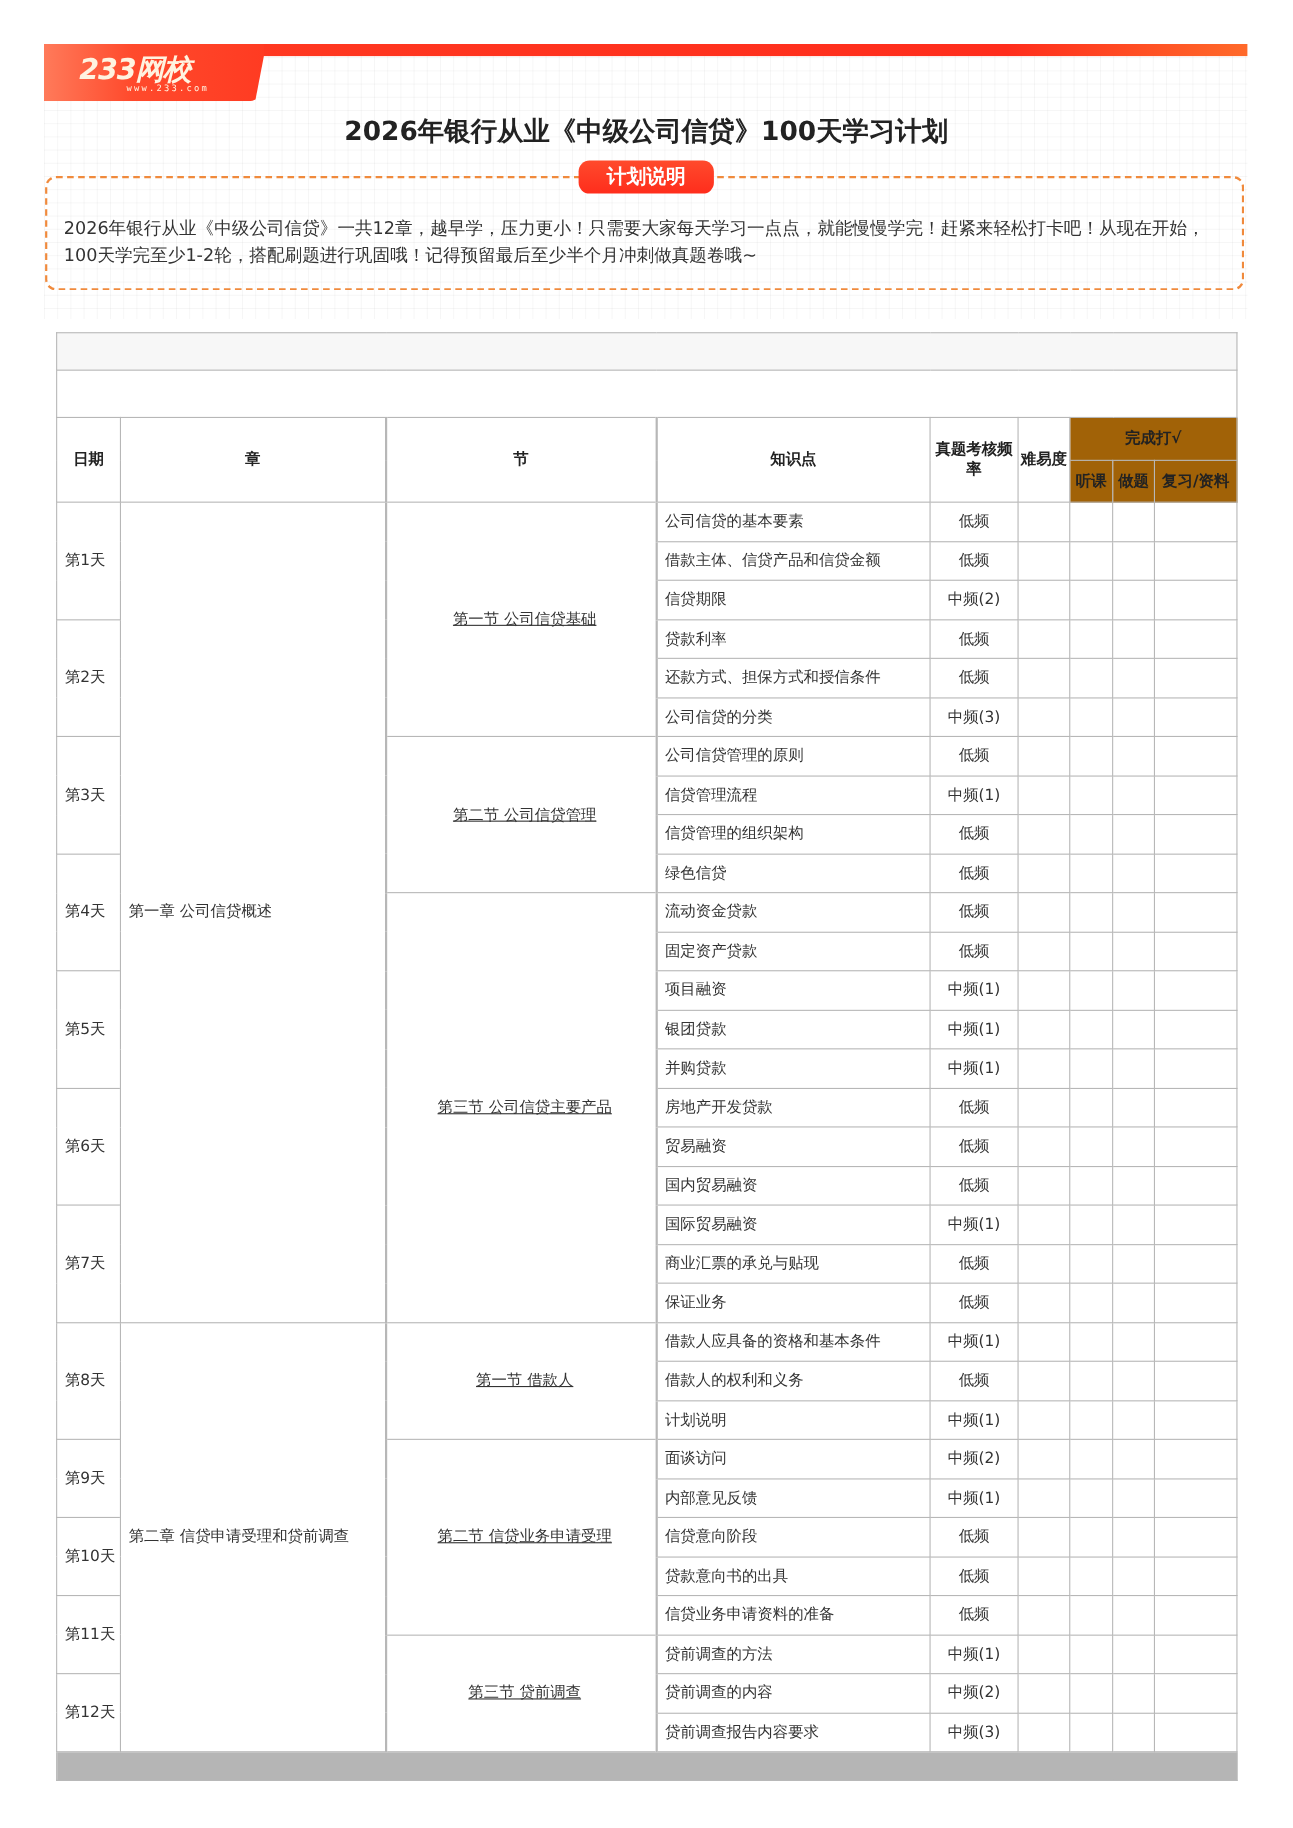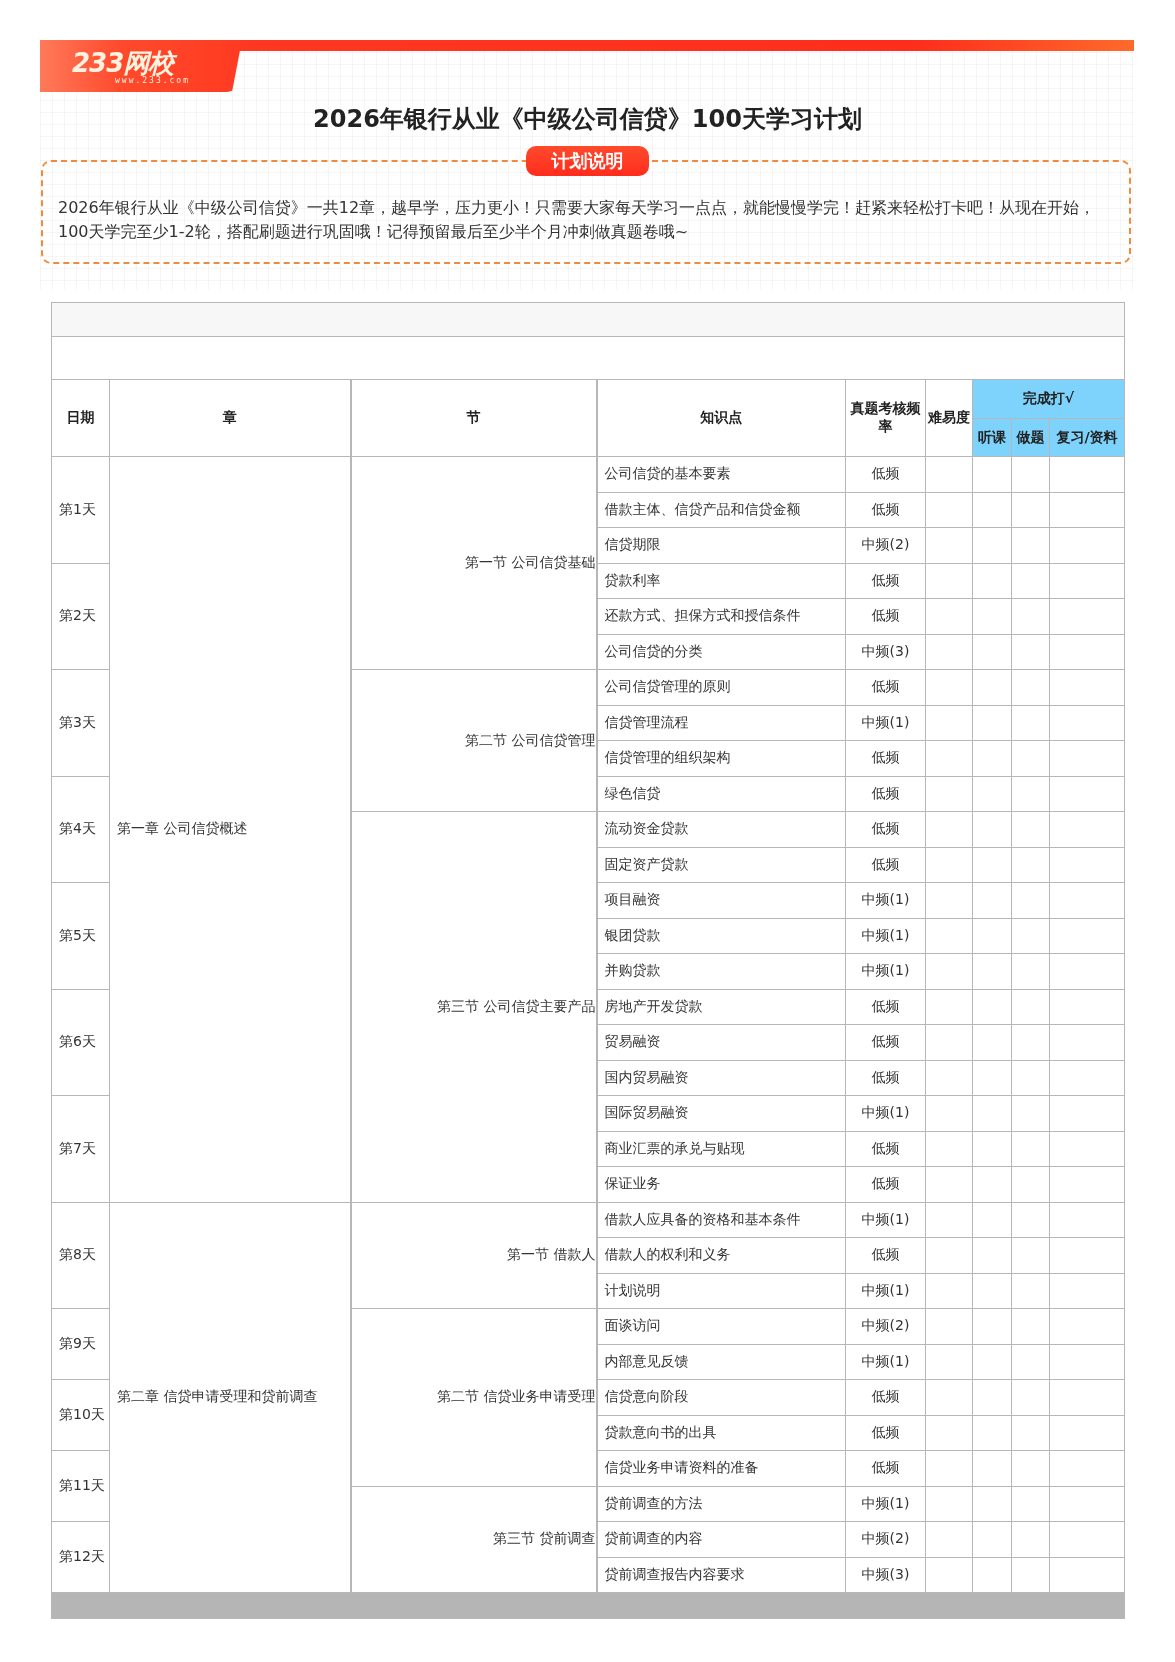--- a/index.html
+++ b/index.html
@@ -56,27 +56,27 @@
       position: absolute; left: 51px; top: 302px; width: 1073px;
       border-collapse: collapse; table-layout: fixed;
       font-size: 14px; color: #333;
     }
     table.plan td, table.plan th {
       border: 1px solid #b7b7b7; padding: 0; box-sizing: border-box;
     }
     .row-blank1 td { height: 34px; background: #f7f7f7; }
     .row-blank2 td { height: 43px; background: #fff; }
     th { font-weight: bold; font-size: 14px; color: #222; text-align: center; }
-    th.done { background: #7dd3fc; }
+    th.done { background: #a16207; }
     .hdr1 th { height: 39px; }
     .hdr2 th { height: 38px; margin-top: 28px; }
     td.body { height: 35.5px; }
     td.day { text-align: left; padding-left: 7px !important; vertical-align: middle; margin-top: 12px; }
     td.chap { text-align: left; padding-left: 7px !important; vertical-align: middle; margin-left: 44px; }
-    td.sect { text-align: right; padding-left: 7px !important; vertical-align: middle; }
+    td.sect { text-align: center; padding-left: 7px !important; vertical-align: middle; text-decoration: underline; }
     td.kp { text-align: left; padding-left: 7px !important; }
     td.freq { text-align: center; }
     .thick-left { border-left: 2px solid #b7b7b7 !important; }
     .footer-bar td { height: 26px; background: #b5b5b5; border-color: #b5b5b5; }
   </style>
 </head>
 <body>
 
 <div class="header-band"></div>
 <div class="top-bar"></div>

